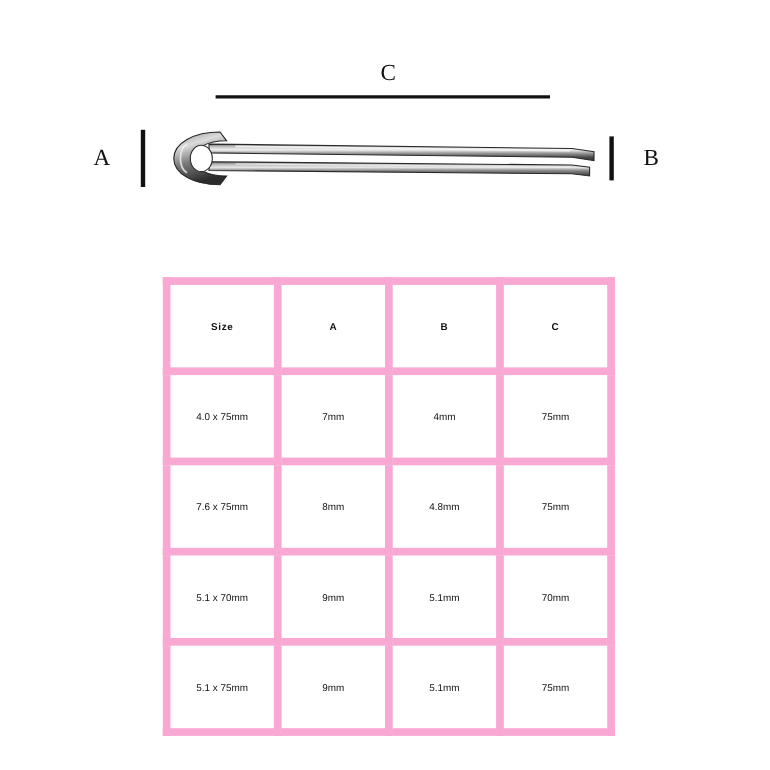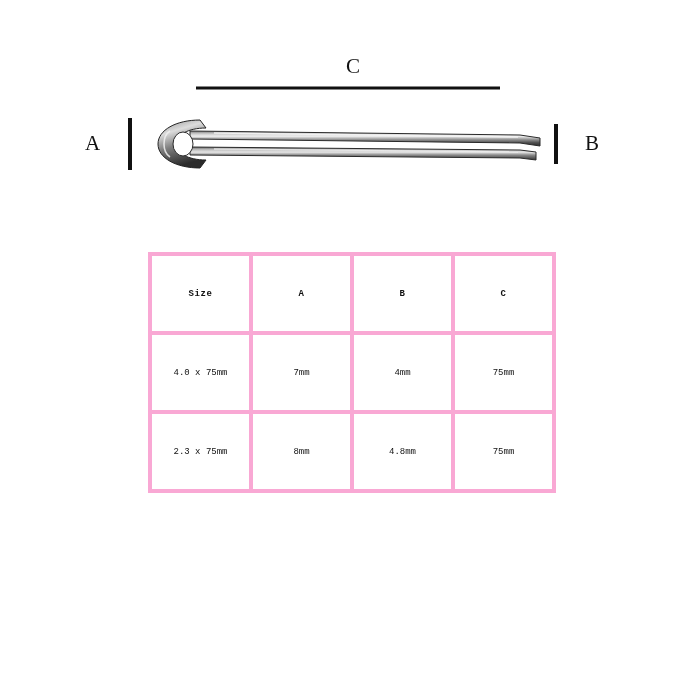--- a/index.html
+++ b/index.html
@@ -39,25 +39,25 @@
   #spec-table {
     position: absolute;
     left: 148px;
     top: 252px;
     width: 404px;
     border-collapse: collapse;
     table-layout: fixed;
   }
   #spec-table th,
   #spec-table td {
-    border: 4px solid #f9a8d4;
+    border: 7px solid #f9a8d4;
     height: 39px;
     text-align: center;
     vertical-align: middle;
-    font-family: Liberation Mono, monospace;
+    font-family: Liberation Sans, sans-serif;
     font-size: 9px;
     color: #111111;
     padding: 18px;
   }
   #spec-table th {
     font-weight: bold;
     letter-spacing: 0.6px;
   }
   #spec-table td {
     font-weight: normal;
@@ -146,19 +146,31 @@
     </tr>
   </thead>
   <tbody>
     <tr>
       <td>4.0 x 75mm</td>
       <td>7mm</td>
       <td>4mm</td>
       <td>75mm</td>
     </tr>
     <tr>
-      <td>2.3 x 75mm</td>
+      <td>7.6 x 75mm</td>
       <td>8mm</td>
       <td>4.8mm</td>
+      <td>75mm</td>
+    </tr>
+    <tr>
+      <td>5.1 x 70mm</td>
+      <td>9mm</td>
+      <td>5.1mm</td>
+      <td>70mm</td>
+    </tr>
+    <tr>
+      <td>5.1 x 75mm</td>
+      <td>9mm</td>
+      <td>5.1mm</td>
       <td>75mm</td>
     </tr>
   </tbody>
 </table>
 
 </body></html>

